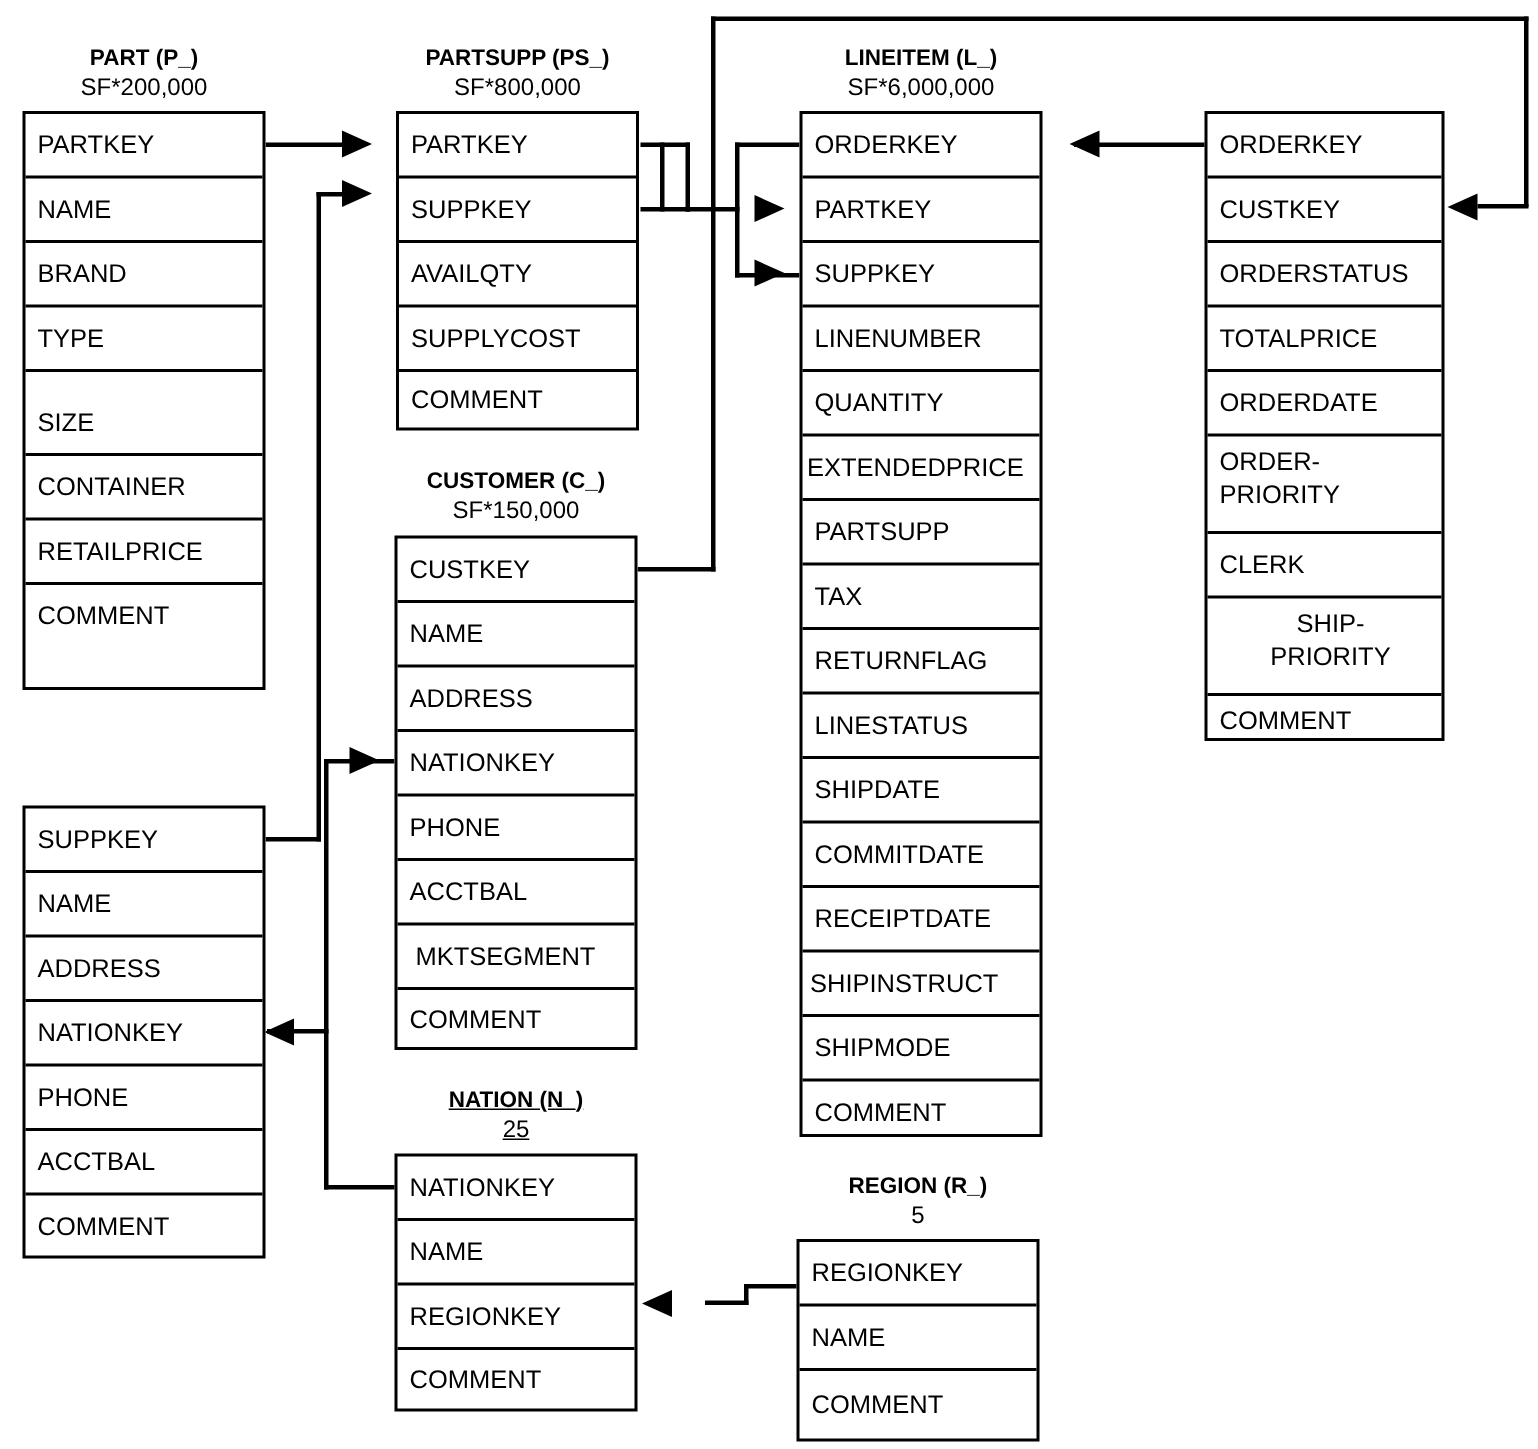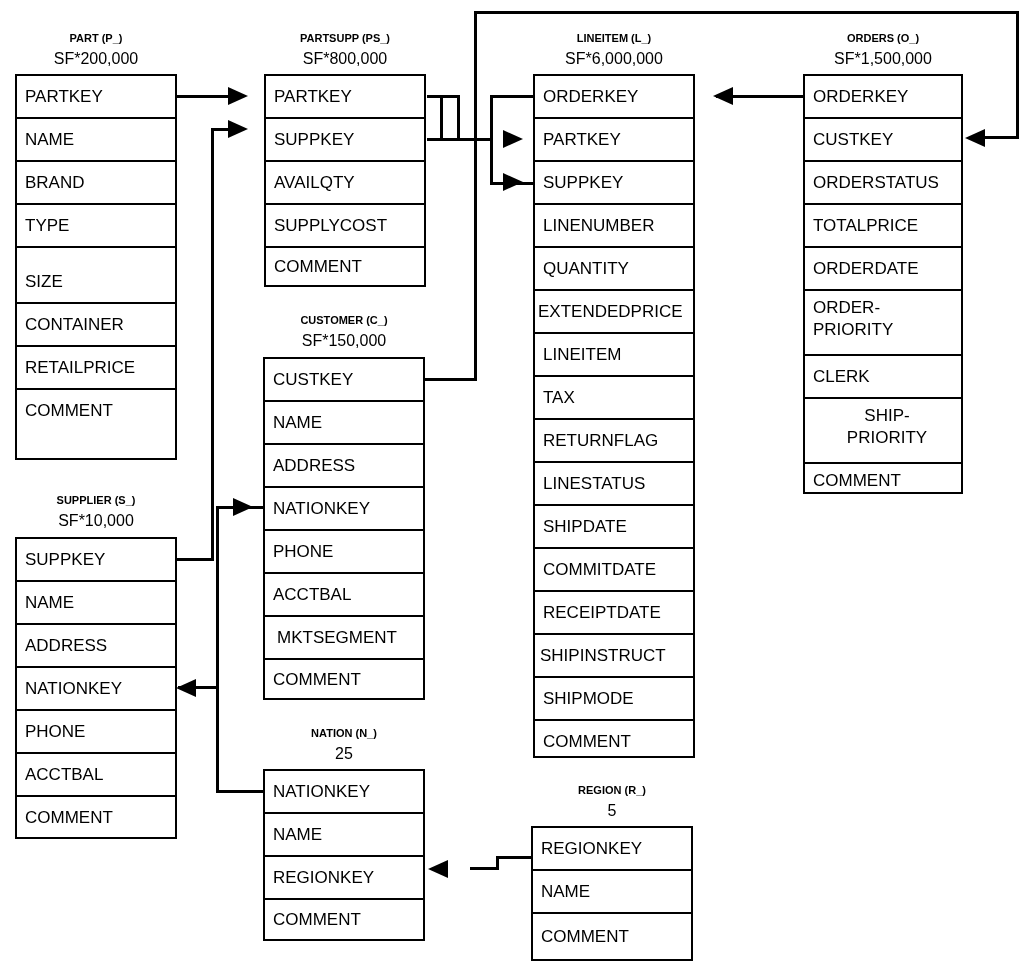--- a/index.html
+++ b/index.html
@@ -14,21 +14,21 @@
     height: 966px;
     background: #ffffff;
     overflow: hidden;
     font-family: "Liberation Sans", sans-serif;
     color: #000000;
   }
   .table-block {
     position: absolute;
   }
   .tbl-title {
-    font-size: 11px;
+    font-size: 15px;
     font-weight: bold;
     text-align: center;
     line-height: 21px;
     white-space: nowrap;
     letter-spacing: 0px;
   }
   .tbl-card {
     font-size: 16px;
     text-align: center;
     line-height: 20px;
@@ -163,36 +163,32 @@
     <div class="tbl-title">LINEITEM (L_)</div>
     <div class="tbl-card">SF*6,000,000</div>
   </div>
   <div class="tbl-box" style="left:533px; top:74px; width:162px; height:684px;">
     <div class="tbl-row" style="height:43px;">ORDERKEY</div>
     <div class="tbl-row" style="height:43px;">PARTKEY</div>
     <div class="tbl-row" style="height:43px;">SUPPKEY</div>
     <div class="tbl-row" style="height:43px;">LINENUMBER</div>
     <div class="tbl-row" style="height:43px;">QUANTITY</div>
     <div class="tbl-row" style="height:43px; padding-left:3px;">EXTENDEDPRICE</div>
-    <div class="tbl-row" style="height:43px;">LINEITEM</div>
+    <div class="tbl-row" style="height:43px;">PARTSUPP</div>
     <div class="tbl-row" style="height:43px;">TAX</div>
     <div class="tbl-row" style="height:43px;">RETURNFLAG</div>
     <div class="tbl-row" style="height:43px;">LINESTATUS</div>
     <div class="tbl-row" style="height:43px;">SHIPDATE</div>
     <div class="tbl-row" style="height:43px;">COMMITDATE</div>
     <div class="tbl-row" style="height:43px;">RECEIPTDATE</div>
     <div class="tbl-row" style="height:43px; padding-left:5px;">SHIPINSTRUCT</div>
     <div class="tbl-row" style="height:43px;">SHIPMODE</div>
     <div class="tbl-row" style="height:41px;">COMMENT</div>
   </div>
 
-  <div class="table-block" style="left:803px; top:28px; width:160px;">
-    <div class="tbl-title">ORDERS (O_)</div>
-    <div class="tbl-card">SF*1,500,000</div>
-  </div>
   <div class="tbl-box" style="left:803px; top:74px; width:160px; height:420px;">
     <div class="tbl-row" style="height:43px;">ORDERKEY</div>
     <div class="tbl-row" style="height:43px;">CUSTKEY</div>
     <div class="tbl-row" style="height:43px;">ORDERSTATUS</div>
     <div class="tbl-row" style="height:43px;">TOTALPRICE</div>
     <div class="tbl-row" style="height:43px;">ORDERDATE</div>
     <div class="tbl-row two-line" style="height:65px;">
       <span>ORDER-</span>
       <span>PRIORITY</span>
     </div>
@@ -212,35 +208,31 @@
     <div class="tbl-row" style="height:43px;">CUSTKEY</div>
     <div class="tbl-row" style="height:43px;">NAME</div>
     <div class="tbl-row" style="height:43px;">ADDRESS</div>
     <div class="tbl-row" style="height:43px;">NATIONKEY</div>
     <div class="tbl-row" style="height:43px;">PHONE</div>
     <div class="tbl-row" style="height:43px;">ACCTBAL</div>
     <div class="tbl-row" style="height:43px;padding-left:12px;">MKTSEGMENT</div>
     <div class="tbl-row" style="height:38px;">COMMENT</div>
   </div>
 
-  <div class="table-block" style="left:15px; top:490px; width:162px;">
-    <div class="tbl-title">SUPPLIER (S_)</div>
-    <div class="tbl-card">SF*10,000</div>
-  </div>
   <div class="tbl-box" style="left:15px; top:537px; width:162px; height:302px;">
     <div class="tbl-row" style="height:43px;">SUPPKEY</div>
     <div class="tbl-row" style="height:43px;">NAME</div>
     <div class="tbl-row" style="height:43px;">ADDRESS</div>
     <div class="tbl-row" style="height:43px;">NATIONKEY</div>
     <div class="tbl-row" style="height:43px;">PHONE</div>
     <div class="tbl-row" style="height:43px;">ACCTBAL</div>
     <div class="tbl-row" style="height:40px;">COMMENT</div>
   </div>
 
-  <div class="table-block" style="left:263px; top:723px; width:162px;">
+  <div class="table-block" style="left:263px; top:723px; width:162px;text-decoration:underline;">
     <div class="tbl-title">NATION (N_)</div>
     <div class="tbl-card">25</div>
   </div>
   <div class="tbl-box" style="left:263px; top:769px; width:162px; height:172px;">
     <div class="tbl-row" style="height:43px;">NATIONKEY</div>
     <div class="tbl-row" style="height:43px;">NAME</div>
     <div class="tbl-row" style="height:43px;">REGIONKEY</div>
     <div class="tbl-row" style="height:39px;">COMMENT</div>
   </div>
 

